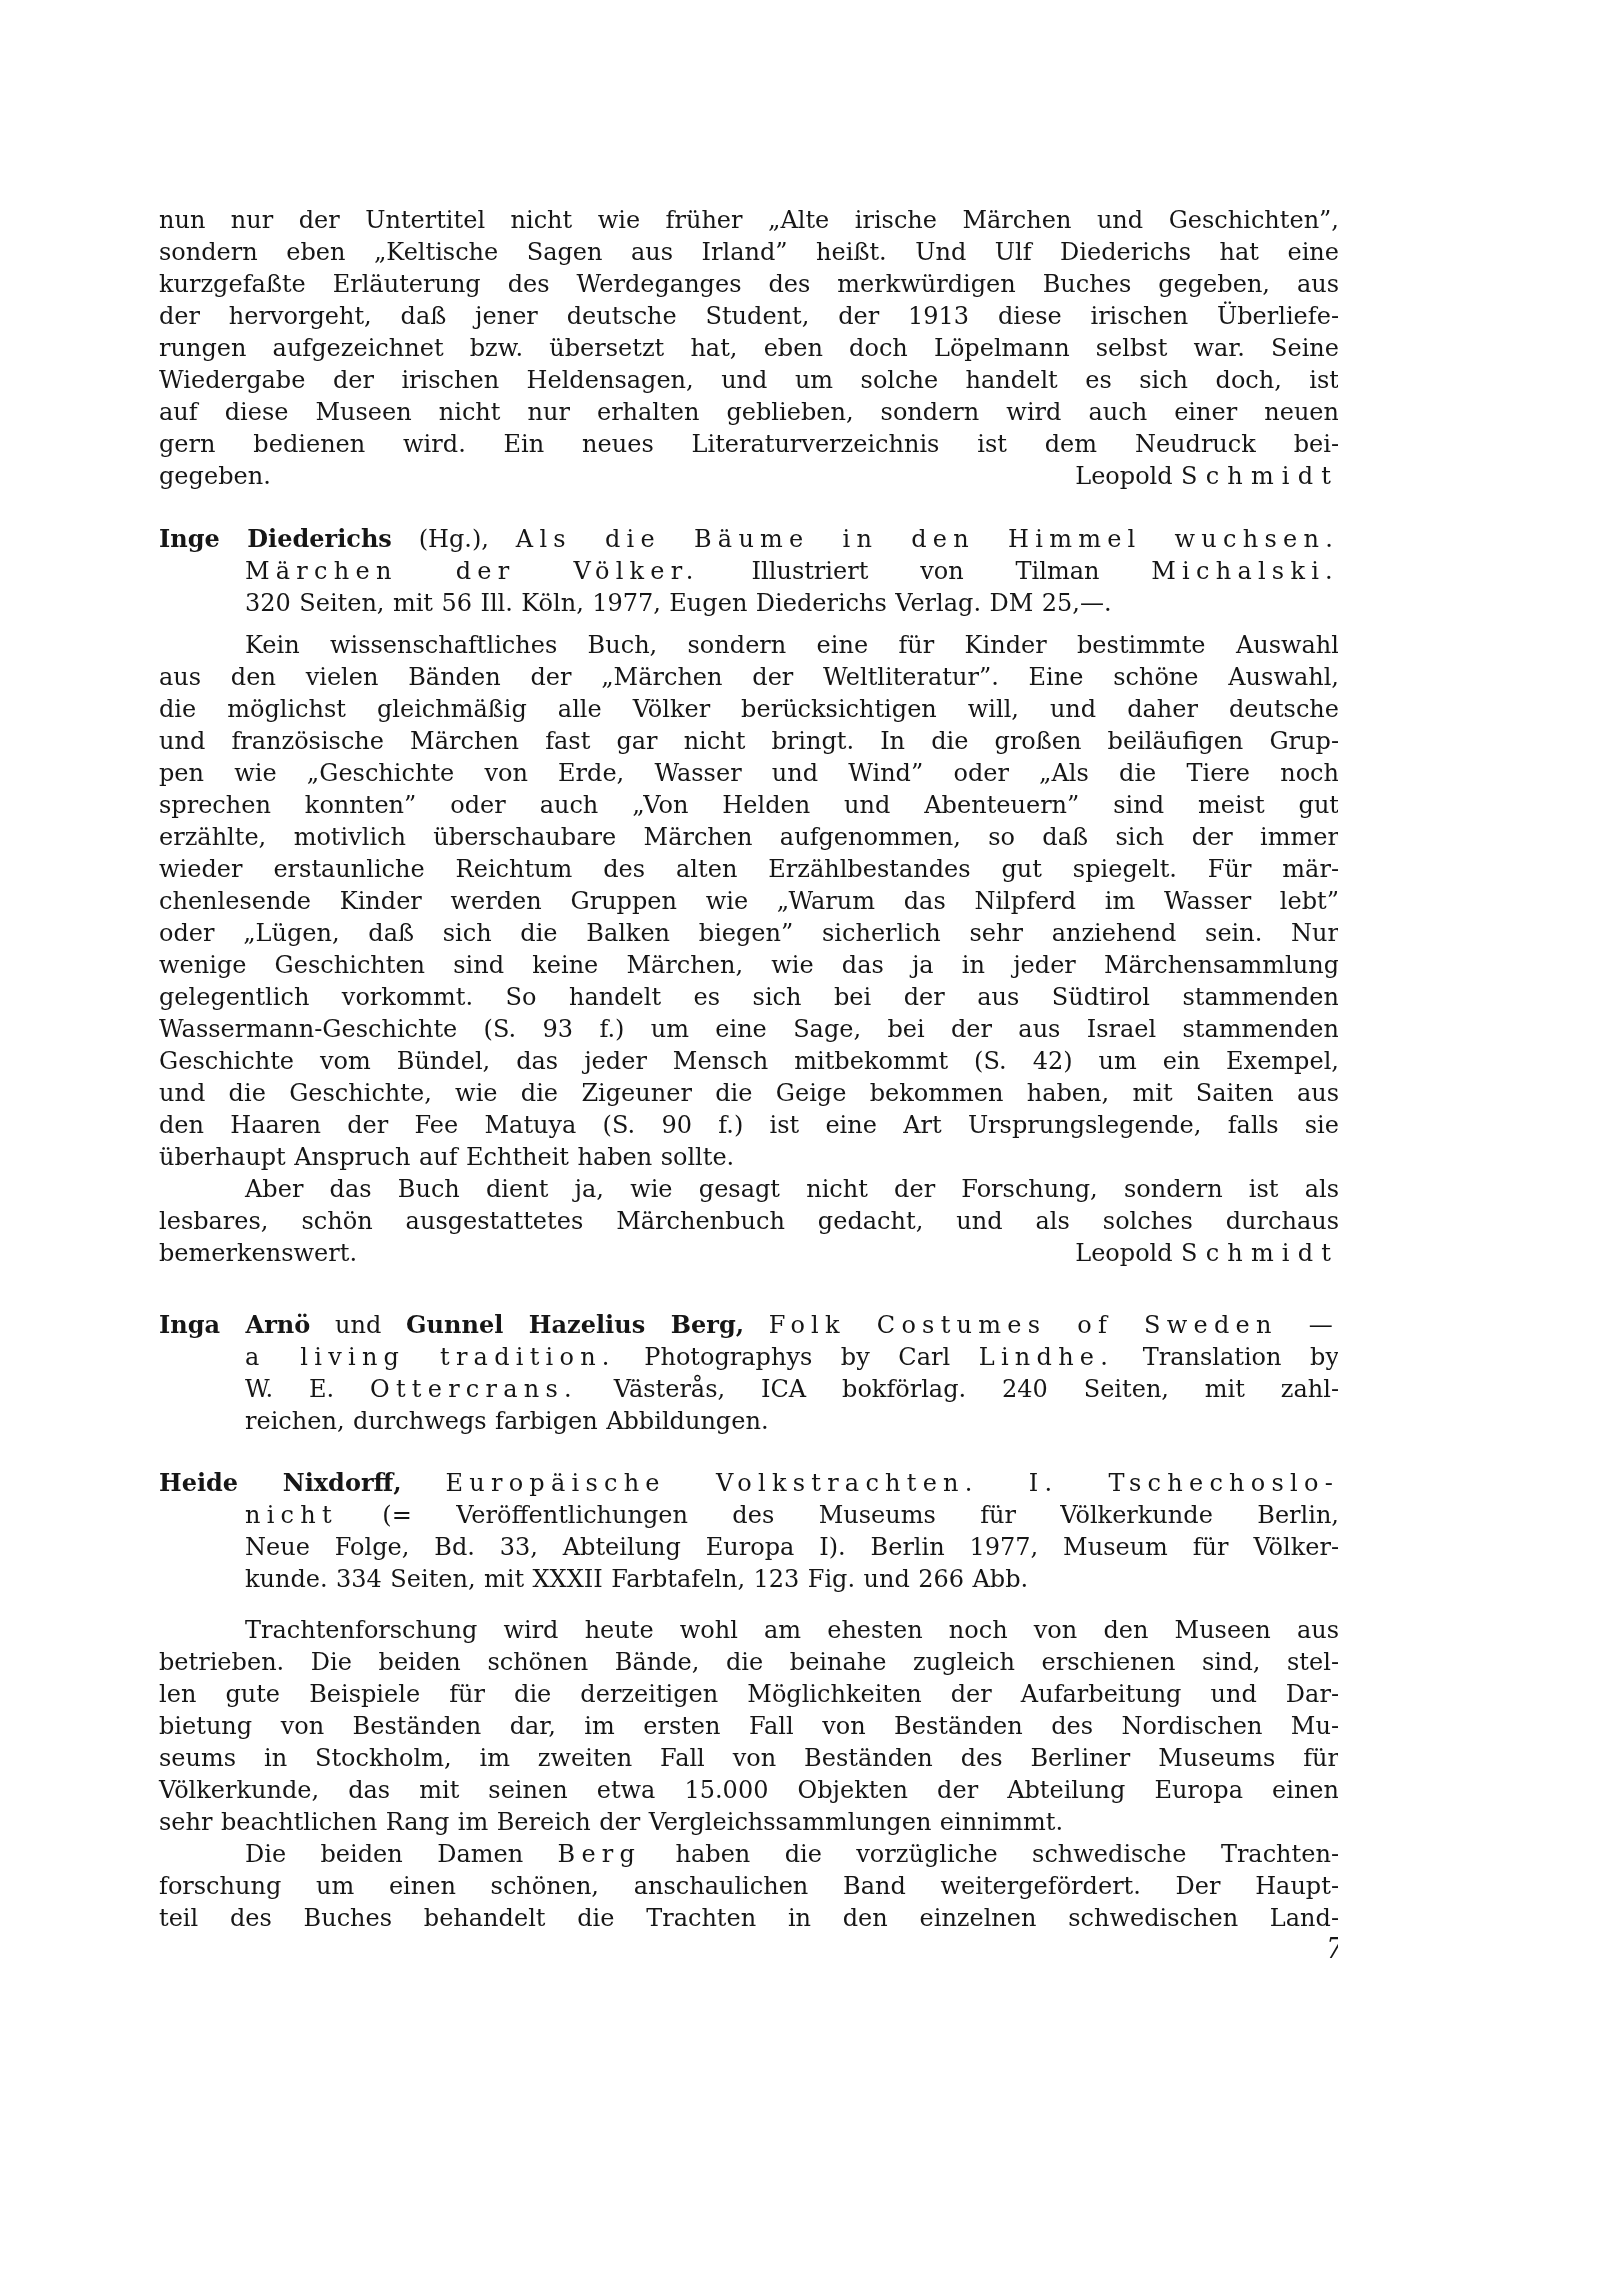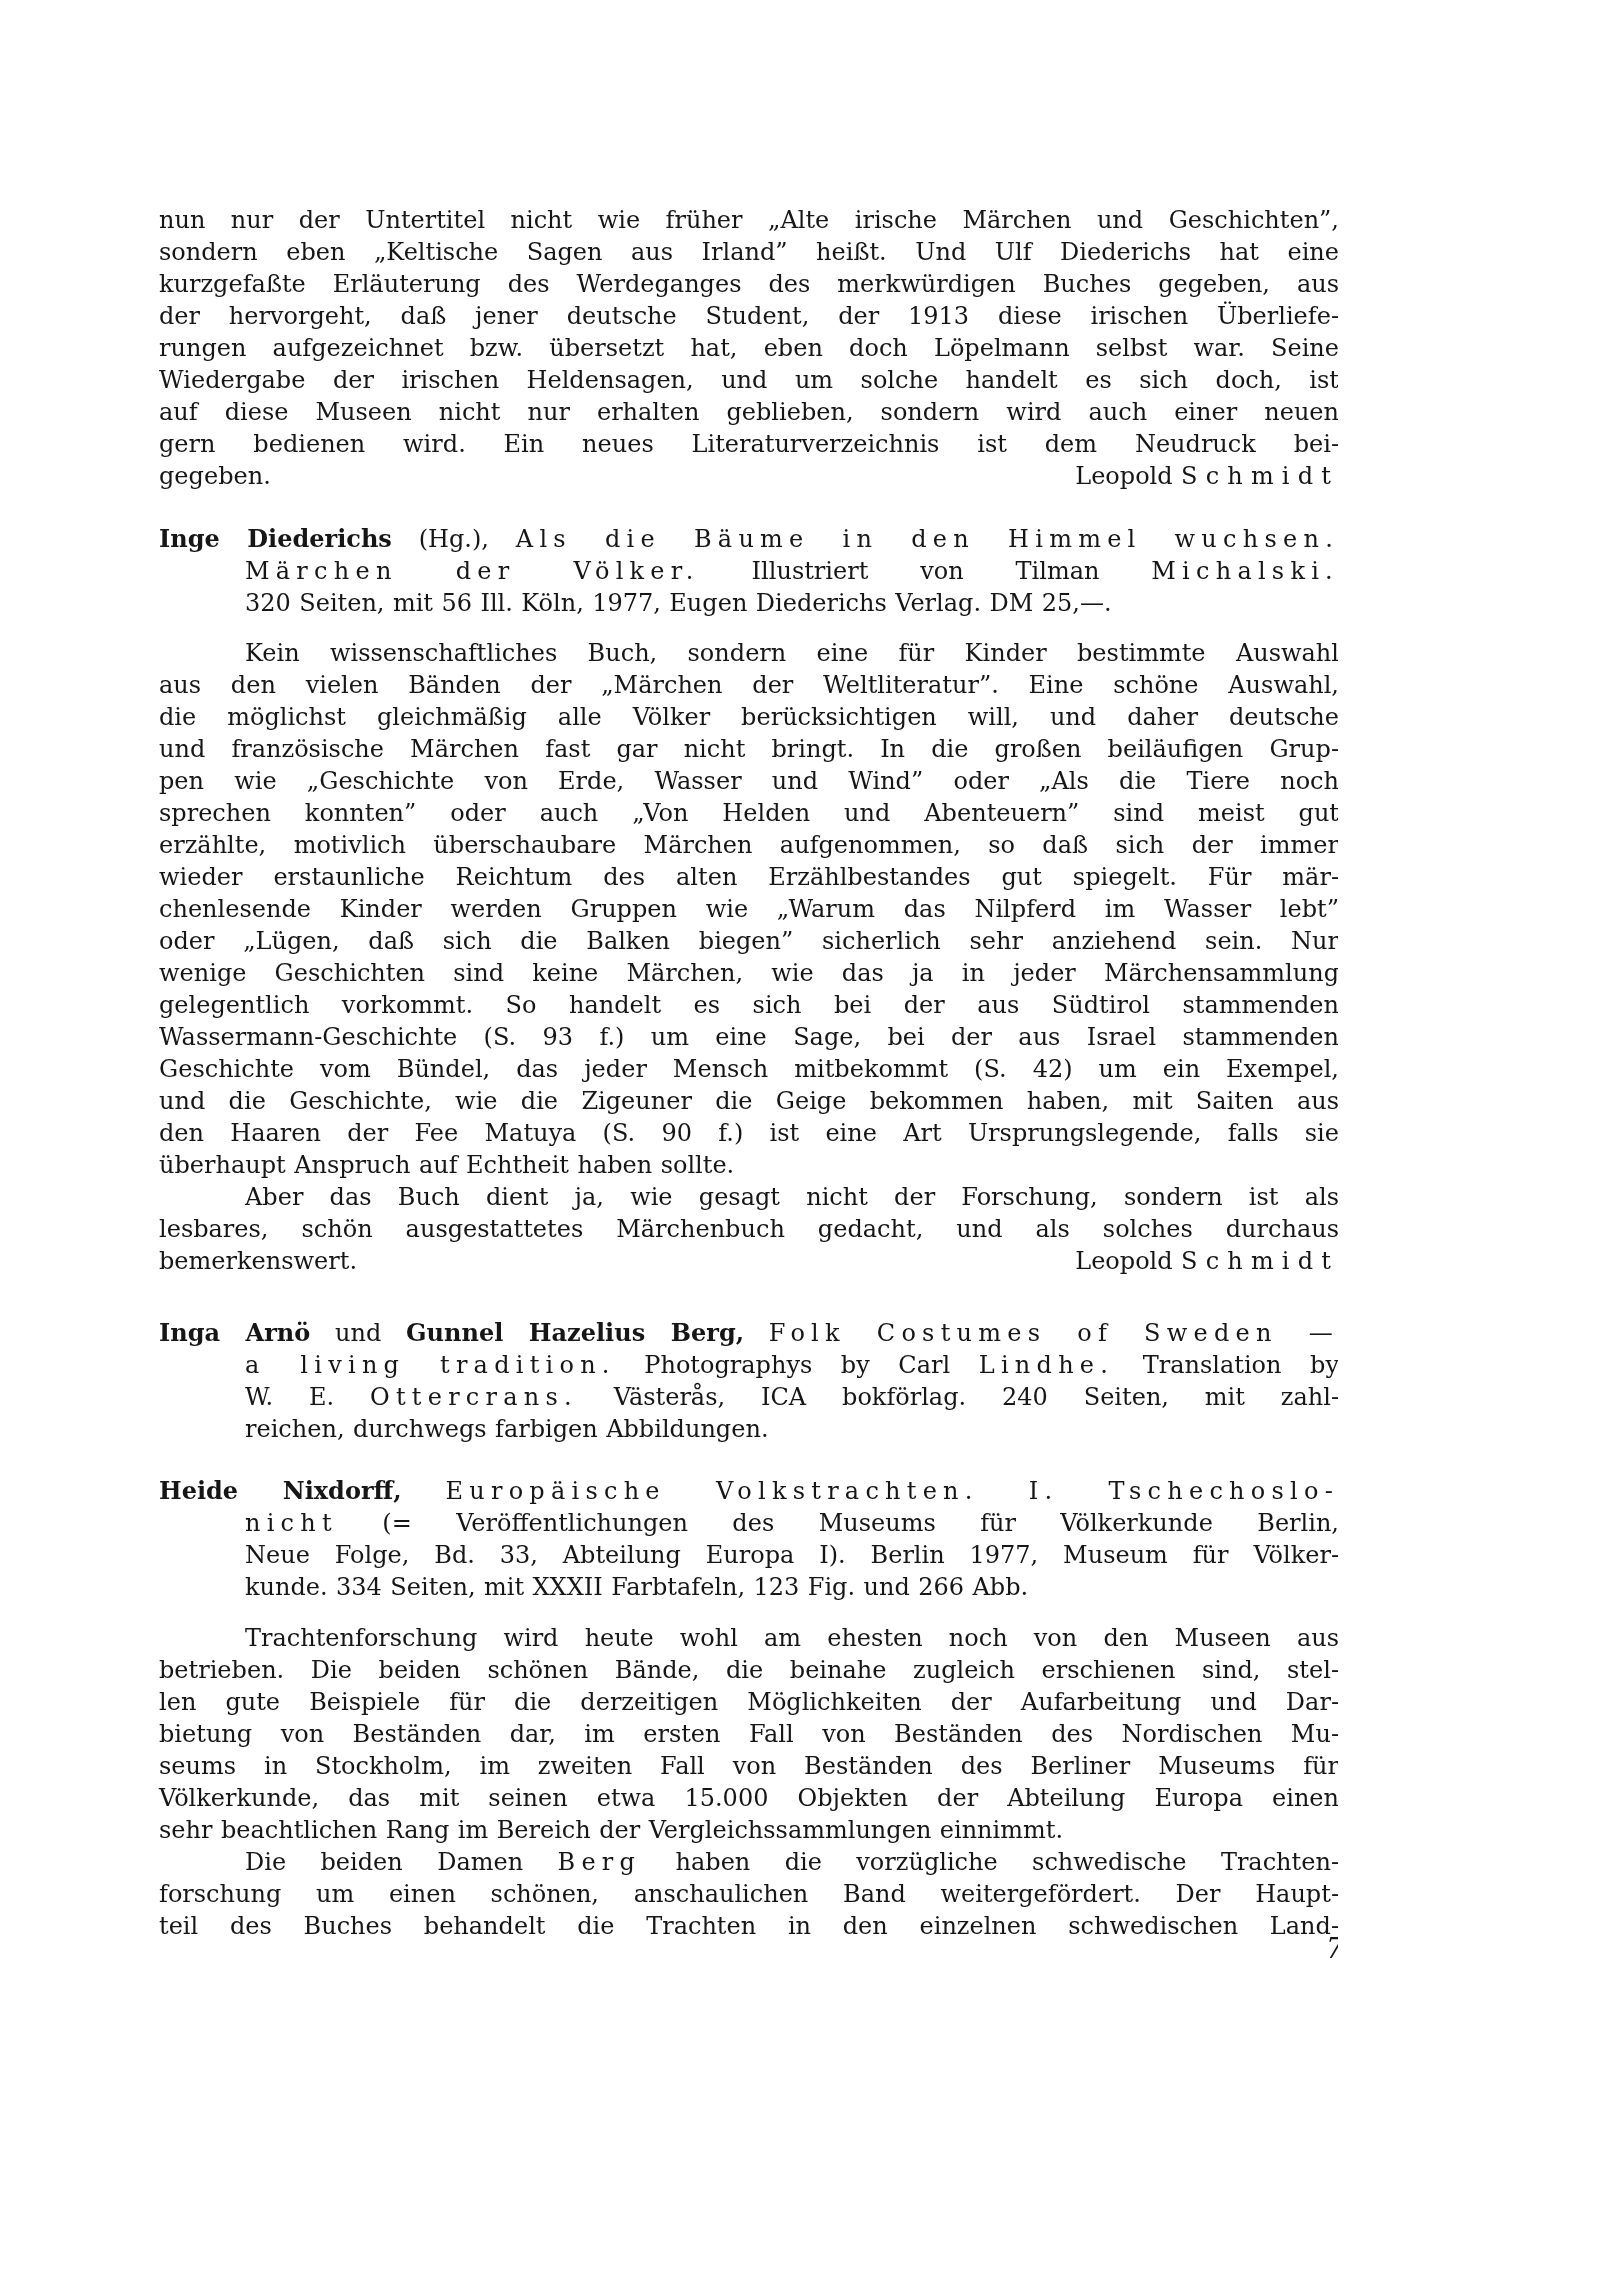--- a/index.html
+++ b/index.html
@@ -67,21 +67,21 @@
         <div class="line sigline">
           <span>gegeben.</span>
           <span><span>Leopold </span><span class="spname">Schmidt</span></span>
         </div>
       </section>
       <section class="block" style="margin-top: 31px;">
         <div class="line"><span class="b">Inge Diederichs</span><span> (Hg.), </span><span class="sp">Als die Bäume in den Himmel wuchsen.</span></div>
         <div class="line hang"><span class="sp">Märchen der Völker.</span><span> Illustriert von Tilman </span><span class="sp">Michalski.</span></div>
         <div class="line hang ragged"><span>320 Seiten, mit 56 Ill. Köln, 1977, Eugen Diederichs Verlag. DM 25,—.</span></div>
       </section>
-      <section class="block" style="margin-top: 18px;">
+      <section class="block" style="margin-top: 10px;">
         <div class="line indent"><span>Kein wissenschaftliches Buch, sondern eine für Kinder bestimmte Auswahl</span></div>
         <div class="line"><span>aus den vielen Bänden der „Märchen der Weltliteratur”. Eine schöne Auswahl,</span></div>
         <div class="line"><span>die möglichst gleichmäßig alle Völker berücksichtigen will, und daher deutsche</span></div>
         <div class="line"><span>und französische Märchen fast gar nicht bringt. In die großen beiläufigen Grup-</span></div>
         <div class="line"><span>pen wie „Geschichte von Erde, Wasser und Wind” oder „Als die Tiere noch</span></div>
         <div class="line"><span>sprechen konnten” oder auch „Von Helden und Abenteuern” sind meist gut</span></div>
         <div class="line"><span>erzählte, motivlich überschaubare Märchen aufgenommen, so daß sich der immer</span></div>
         <div class="line"><span>wieder erstaunliche Reichtum des alten Erzählbestandes gut spiegelt. Für mär-</span></div>
         <div class="line"><span>chenlesende Kinder werden Gruppen wie „Warum das Nilpferd im Wasser lebt”</span></div>
         <div class="line"><span>oder „Lügen, daß sich die Balken biegen” sicherlich sehr anziehend sein. Nur</span></div>

